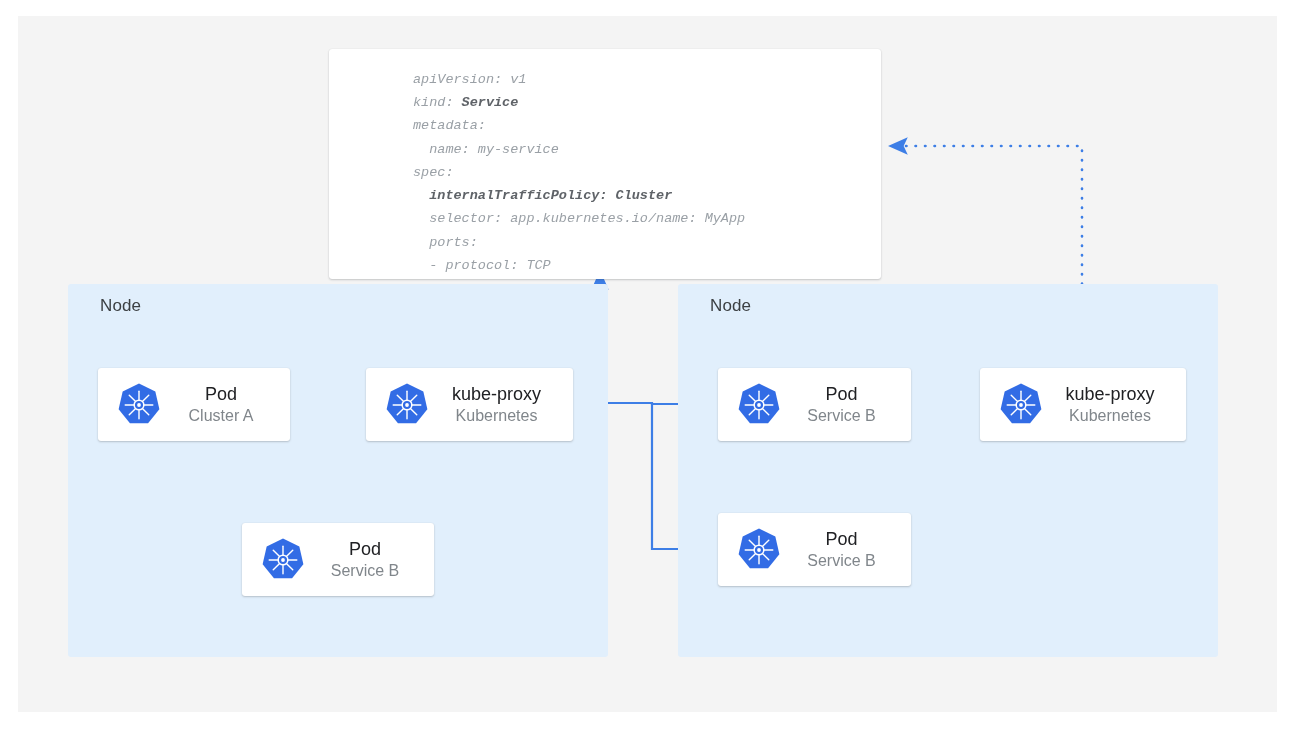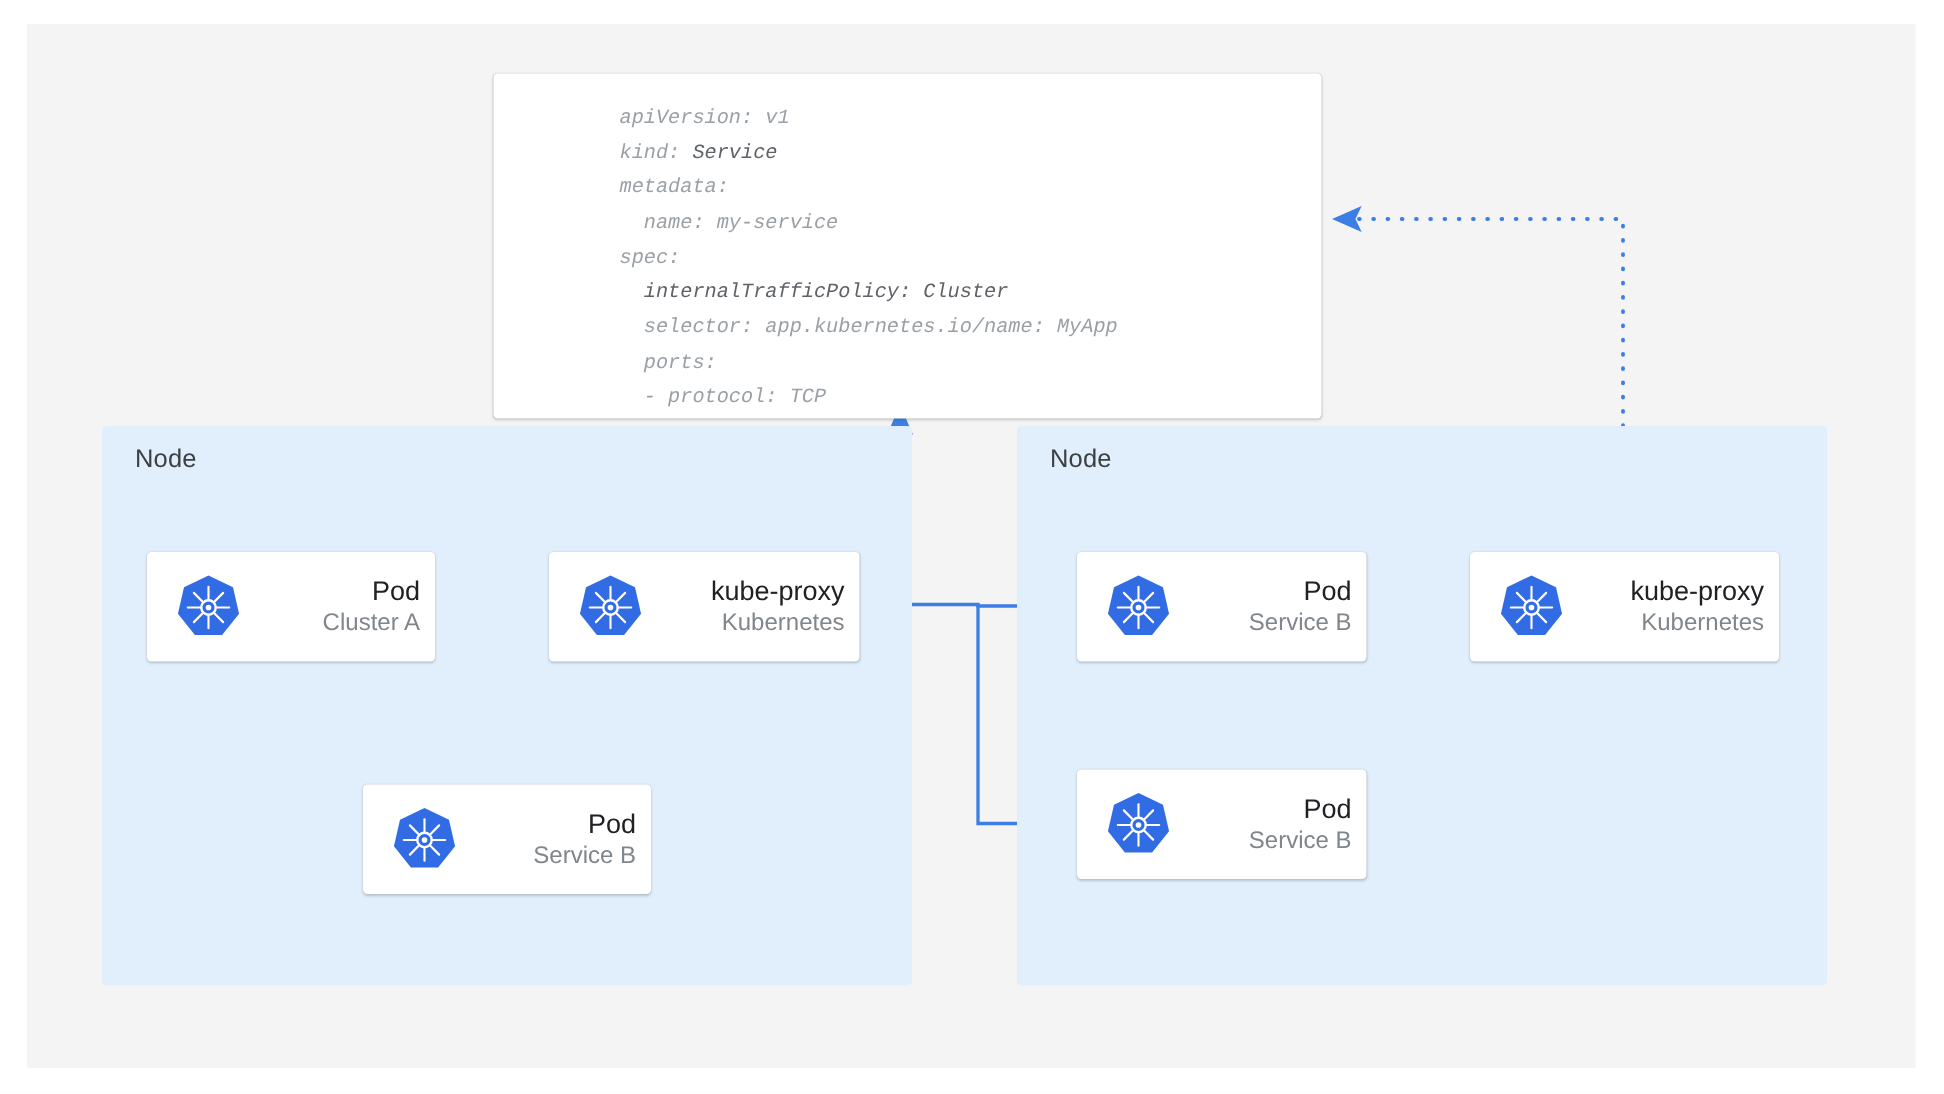--- a/index.html
+++ b/index.html
@@ -47,21 +47,21 @@
     position: absolute;
     background: #e1effc;
     border-radius: 3px;
     z-index: 3;
   }
   #node-left  { left: 68px;  top: 284px; width: 540px; height: 373px; }
   #node-right { left: 678px; top: 284px; width: 540px; height: 373px; }
 
   .node-label {
     position: absolute;
-    left: 22px;
+    left: 32px;
     top: 12px;
     font-size: 17px;
     color: #3c4043;
     letter-spacing: 0.1px;
   }
 
   
   .card {
     position: absolute;
     background: #ffffff;
@@ -76,21 +76,21 @@
     flex: 0 0 auto;
     margin-left: 18px;
     width: 46px;
     height: 46px;
     display: block;
   }
   .card-text {
     flex: 1 1 auto;
     display: flex;
     flex-direction: column;
-    align-items: flex-end;
+    align-items: center;
     justify-content: center;
     padding-right: 10px;
   }
   .card-title {
     font-size: 18px;
     color: #202124;
     line-height: 1.28;
     white-space: nowrap;
   }
   .card-subtitle {
@@ -126,21 +126,21 @@
     margin: 0;
     padding: 19px 0 0 84px;
     font-family: "Liberation Mono", "DejaVu Sans Mono", monospace;
     font-style: italic;
     font-size: 13.5px;
     line-height: 1.72;
     color: #9aa0a6;
     white-space: pre;
   }
   #yaml-code .em {
-    font-weight: normal;
+    font-weight: bold;
     color: #5f6368;
     font-style: italic;
   }
 </style>
 </head>
 <body>
 
 <div id="diagram-root">
 
   <div id="canvas-surface"></div>

